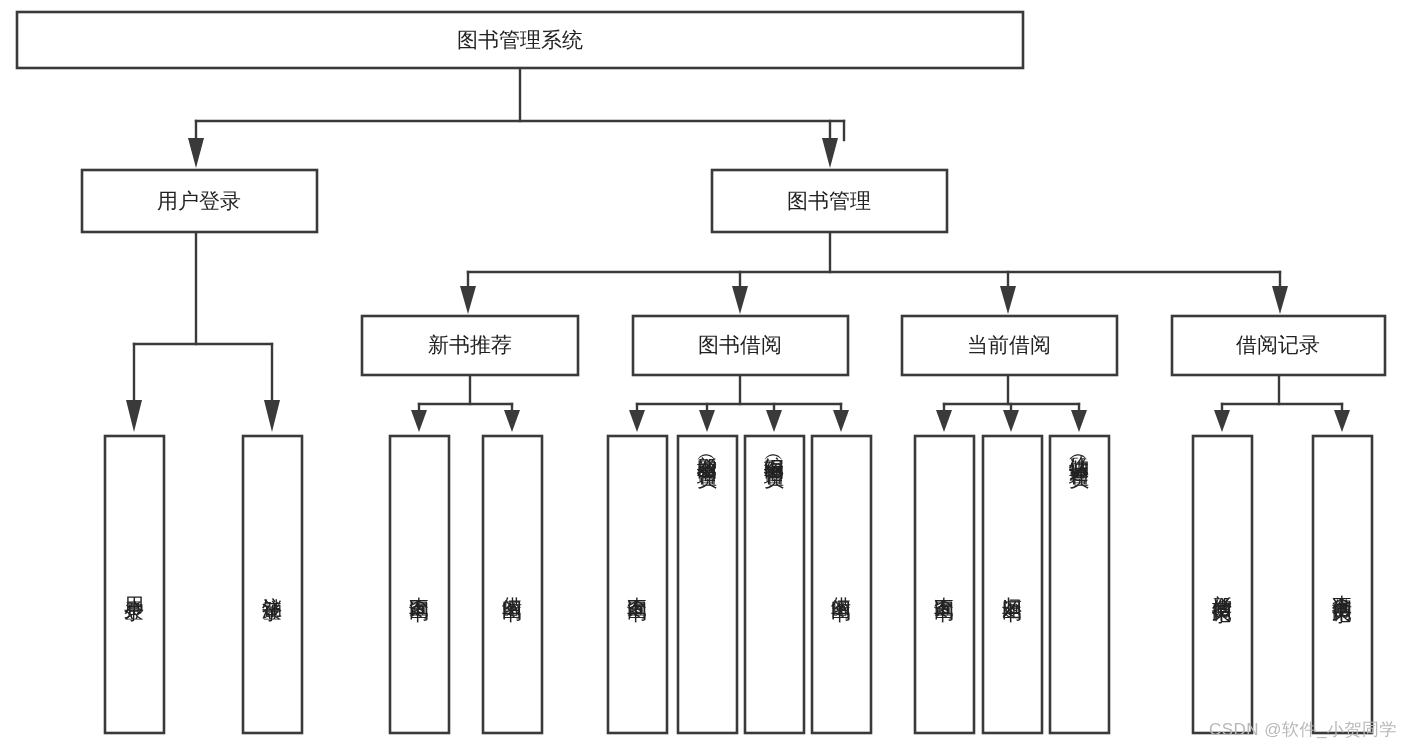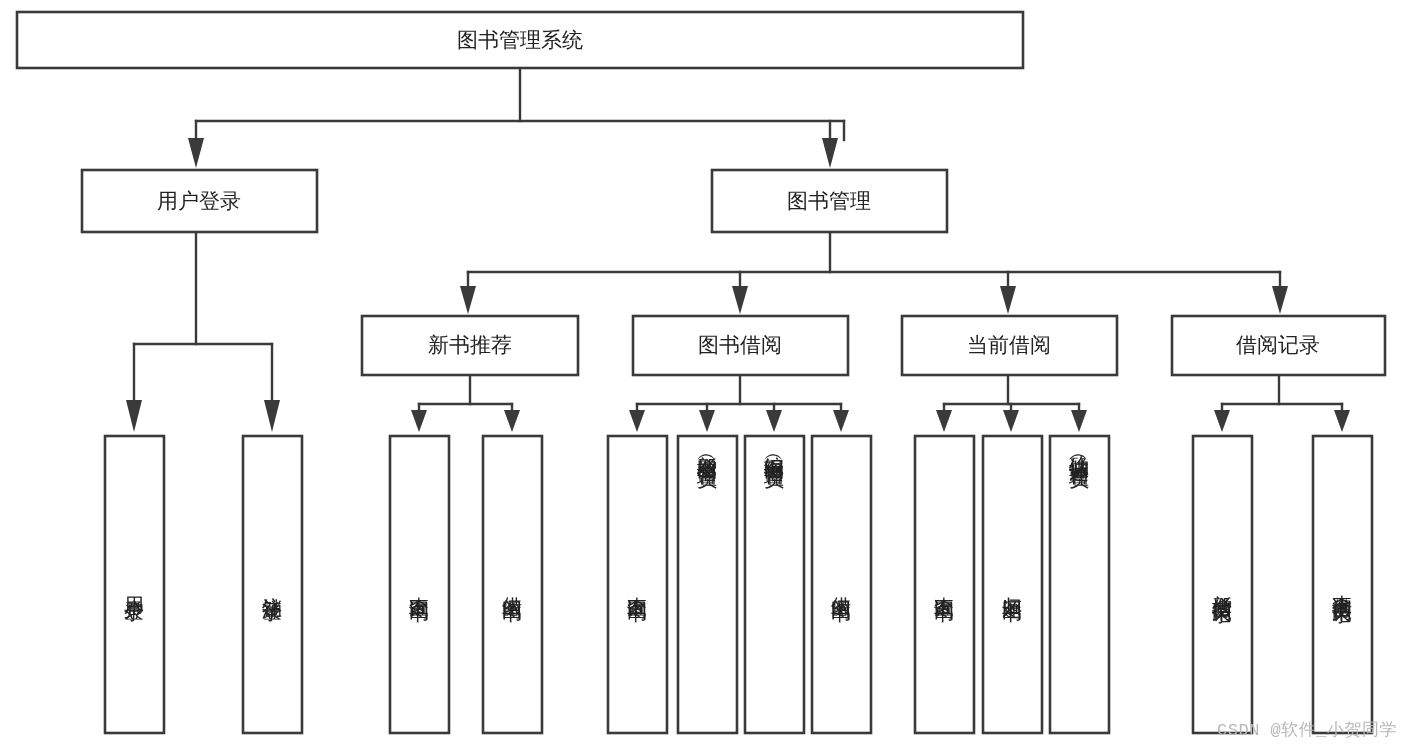--- a/index.html
+++ b/index.html
@@ -63,21 +63,21 @@
     pointer-events: none;
     white-space: nowrap;
   }
   .vertical-text.align-top {
     justify-content: flex-start;
   }
   .watermark {
     position: absolute;
     right: 8px;
     bottom: 6px;
-    font-family: Liberation Mono, monospace;
+    font-family: Liberation Sans, sans-serif;
     font-size: 17px;
     color: #b8b8b8;
     letter-spacing: 0.5px;
     white-space: nowrap;
   }
 </style>
 </head>
 <body>
 
 <div id="diagram-root">

